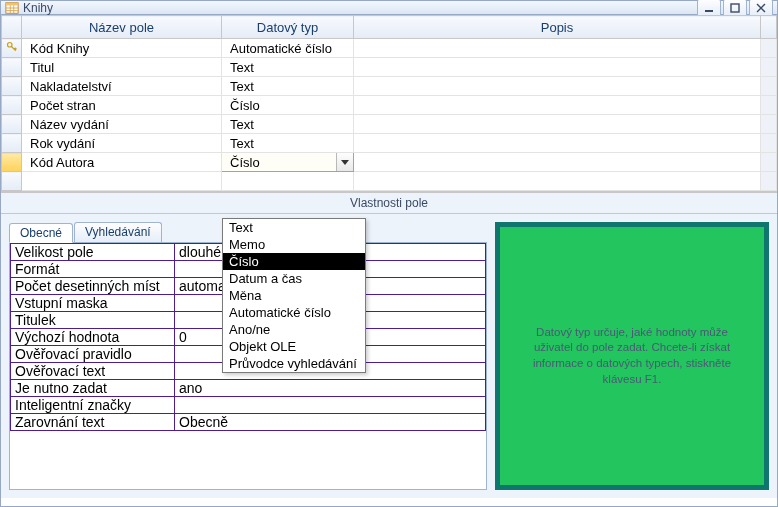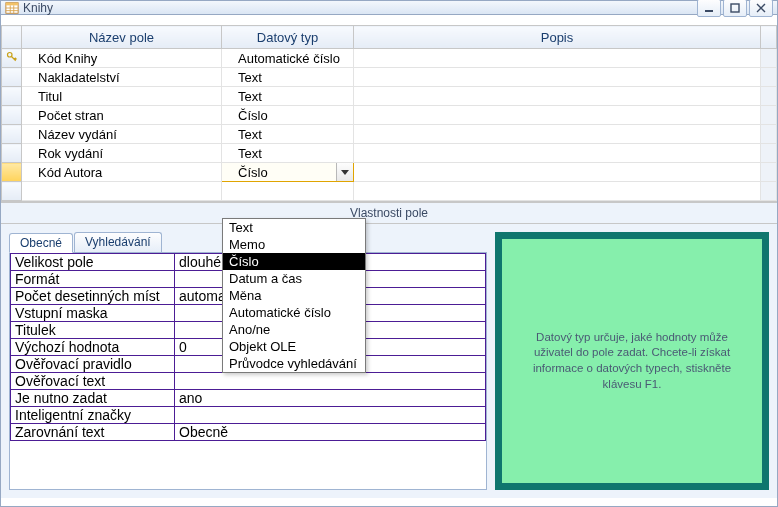--- a/index.html
+++ b/index.html
@@ -5,24 +5,24 @@
   html,body{margin:0;padding:0;font-family:"Segoe UI",Tahoma,sans-serif;font-size:12px;color:#000;background:#fff}
   .window{position:relative;width:778px;height:507px;border:1px solid #96a8c3;box-sizing:border-box;background:#fff}
   .titlebar{height:14px;background:linear-gradient(#f3f7fc,#dbe6f4);border-bottom:1px solid #96a8c3;display:flex;align-items:center;padding:0 4px;box-sizing:border-box}
   .titlebar .tb-icon{width:14px;height:14px;margin-right:4px;display:inline-flex}
   .titlebar .tb-title{flex:0 0 auto;font-size:12px;color:#3b4a64}
   .titlebar .tb-spacer{flex:1}
   .tb-btn{width:22px;height:16px;margin-left:2px;border:1px solid #9fb4d2;border-radius:2px;background:linear-gradient(#fdfdfe,#e6eef8);display:inline-flex;align-items:center;justify-content:center;color:#3b4a64;font-size:10px;cursor:default}
   .tb-btn svg{width:10px;height:10px}
   .content{position:relative;height:calc(100% - 22px);display:flex;flex-direction:column}
   
-  .grid{border-bottom:1px solid #c7c7c7;margin-top:10px;}
+  .grid{border-bottom:1px solid #c7c7c7;}
   table.fields{border-collapse:collapse;width:100%;table-layout:fixed}
   table.fields th{background:linear-gradient(#f7fafe,#e5ecf6);border:1px solid #c7c7c7;height:20px;font-weight:normal;color:#1a3e6e;text-align:center;font-size:13px}
-  table.fields td{border:1px solid #e3e3e3;height:18px;padding:0 16px;font-size:13px;white-space:nowrap;overflow:hidden}
+  table.fields td{border:1px solid #e3e3e3;height:18px;padding:0 8px;font-size:13px;white-space:nowrap;overflow:hidden}
   .rowsel{width:18px;background:linear-gradient(#f7fafe,#e5ecf6);border:1px solid #c7c7c7 !important;text-align:center;padding:0 !important}
   .rowsel.key svg{width:12px;height:12px}
   th.col-name{width:200px}
   th.col-type{width:130px;background:linear-gradient(#ffe9a6,#ffd35a);color:#5a3c00}
   th.col-desc{}
   tr.blank td{color:#888}
   tr.active .rowsel{background:linear-gradient(#ffe9a6,#ffd35a)}
   tr.active td.typecell{border:1px solid #e0a400 !important;background:#fffef6;position:relative}
   .dd-btn{position:absolute;right:0;top:0;width:16px;height:100%;border-left:1px solid #b8b8b8;background:linear-gradient(#fdfdfd,#e9e9e9);display:flex;align-items:center;justify-content:center}
   .dd-btn svg{width:8px;height:8px}
@@ -35,21 +35,21 @@
   .sep{height:20px;background:#edf3fb;border-top:1px solid #c7c7c7;border-bottom:1px solid #c7c7c7;display:flex;align-items:center;justify-content:center;color:#3b4a64;font-size:12px}
   .lower{flex:1;display:flex;background:#edf3fb;padding:8px;gap:8px;box-sizing:border-box}
   .props{flex:0 0 478px;display:flex;flex-direction:column}
   .tabs{display:flex;height:20px}
   .tab{padding:2px 10px 0;border:1px solid #9fb4d2;border-bottom:none;background:linear-gradient(#fdfdfe,#e6eef8);margin-right:1px;font-size:12px;border-top-left-radius:3px;border-top-right-radius:3px;color:#1a3e6e;cursor:default}
   .tab.active{background:#fff;font-weight:normal;border-bottom:1px solid #fff;position:relative;top:1px}
   .prop-grid{flex:1;background:#fff;border:1px solid #9fb4d2;overflow:hidden}
   table.props-t{border-collapse:collapse;width:100%}
   table.props-t td{border:1px solid #4c1d95;height:15px;font-size:14px;padding:0 4px;white-space:nowrap}
   table.props-t td.pn{width:155px}
-  .help{flex:1;border:7px solid #0f766e;background:#86efac;display:flex;align-items:center;justify-content:center;padding:16px;box-sizing:border-box}
+  .help{flex:1;border:5px solid #0f766e;background:#22c55e;display:flex;align-items:center;justify-content:center;padding:16px;box-sizing:border-box}
   .help .txt{text-align:center;color:#4a5a74;font-size:11.5px;line-height:1.35}
 </style>
 </head>
 <body>
 
 <div class="window">
 
   <div class="titlebar">
     <span class="tb-icon">
       <svg viewBox="0 0 16 16">
@@ -106,28 +106,28 @@
                   <circle cx="5" cy="5" r="3" fill="none" stroke="#c9a21b" stroke-width="1.6"></circle>
                   <path d="M7 7 L13 13 M11 11 L13 9 M12 12 L14 10" stroke="#c9a21b" stroke-width="1.6" fill="none"></path>
                 </svg></td>
               <td>Kód Knihy</td>
               <td class="typecell">Automatické číslo</td>
               <td></td>
               <td class="scroll-col"></td>
             </tr>
             <tr>
               <td class="rowsel"></td>
+              <td>Titul</td>
+              <td class="typecell">Text</td>
+              <td></td>
+              <td class="scroll-col"></td>
+            </tr>
+            <tr>
+              <td class="rowsel"></td>
               <td>Nakladatelství</td>
-              <td class="typecell">Text</td>
-              <td></td>
-              <td class="scroll-col"></td>
-            </tr>
-            <tr>
-              <td class="rowsel"></td>
-              <td>Titul</td>
               <td class="typecell">Text</td>
               <td></td>
               <td class="scroll-col"></td>
             </tr>
             <tr>
               <td class="rowsel"></td>
               <td>Počet stran</td>
               <td class="typecell">Číslo</td>
               <td></td>
               <td class="scroll-col"></td>

